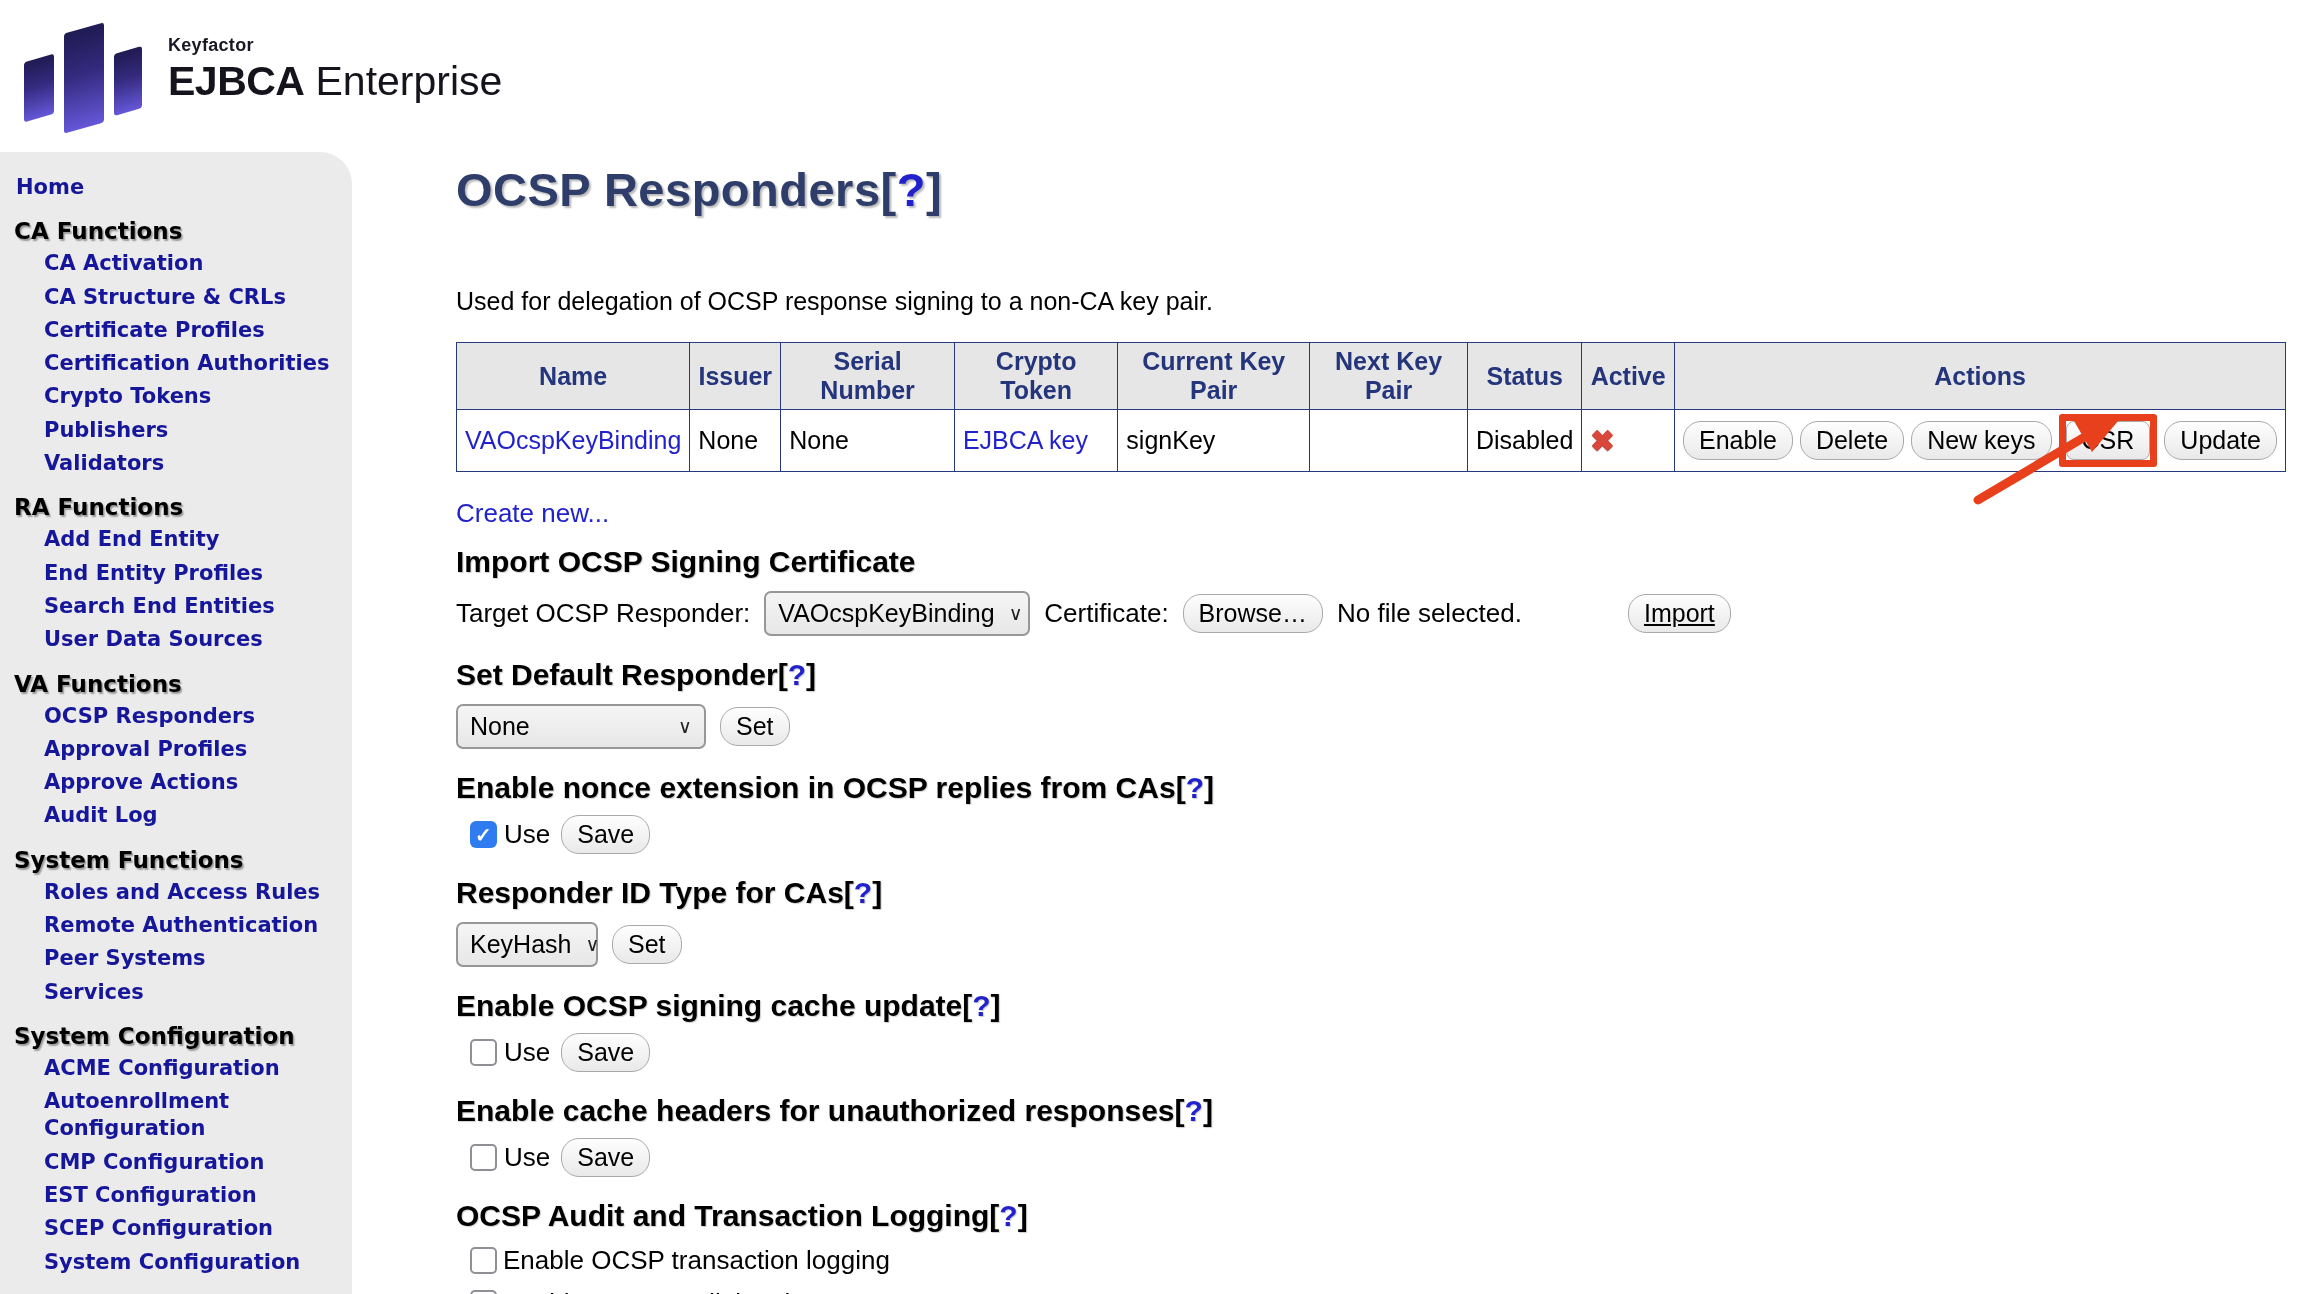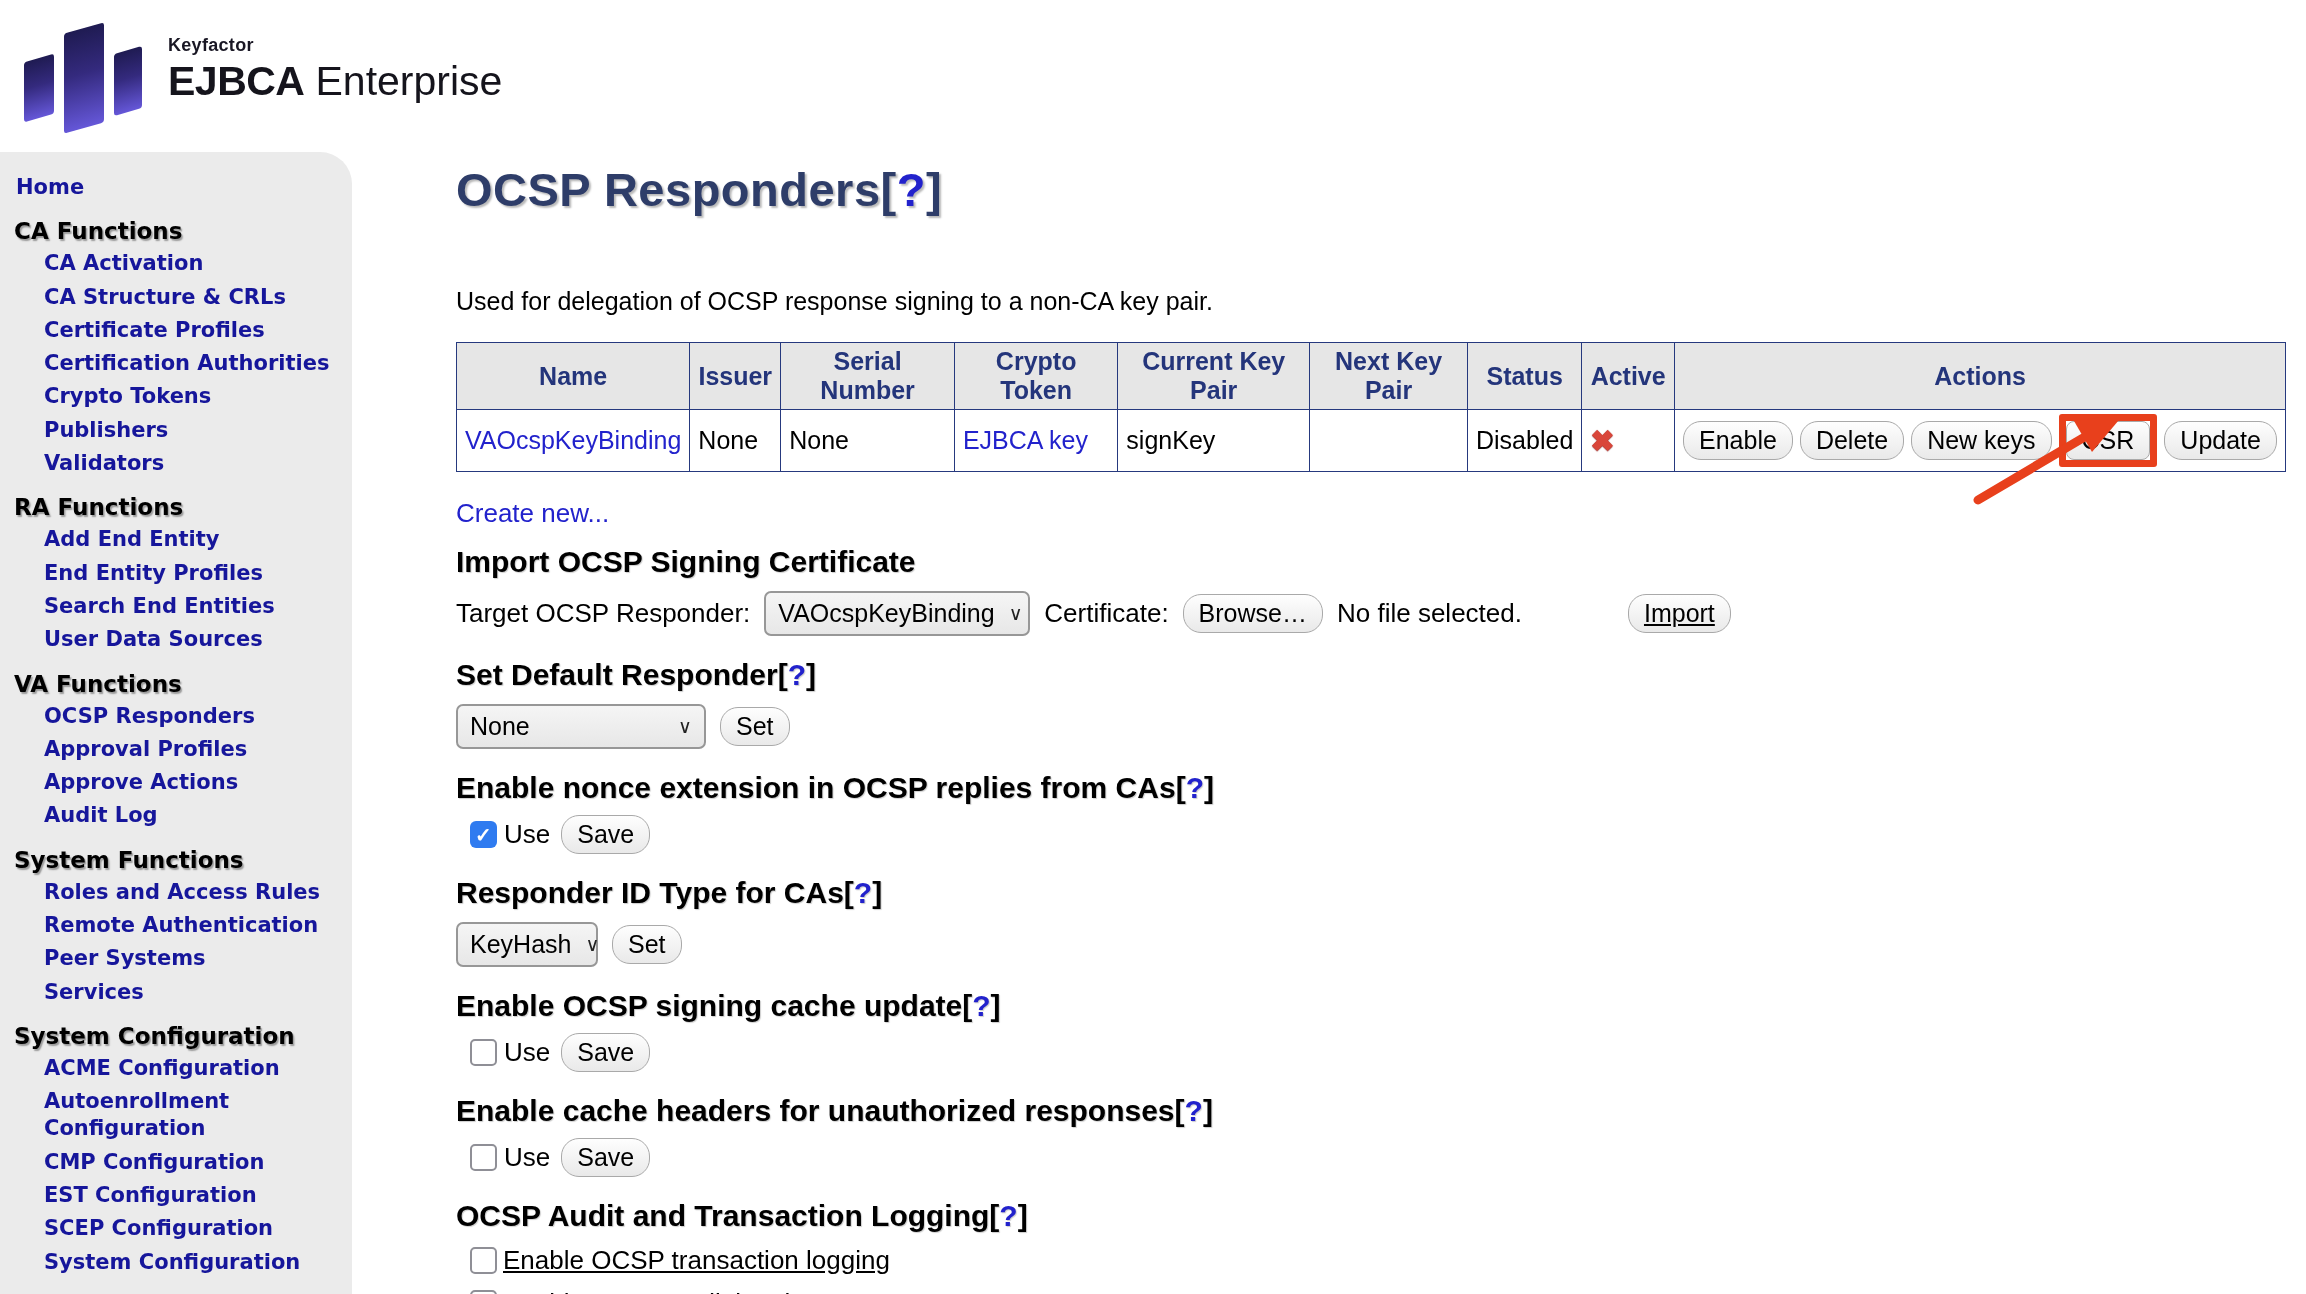--- a/index.html
+++ b/index.html
@@ -72,21 +72,21 @@
              font-size:26px; padding-left:14px; }
   .cb { width:27px; height:27px; box-sizing:border-box; display:inline-flex; align-items:center;
         justify-content:center; background:#fff; border:2.5px solid #8f8f96; border-radius:5px;
         cursor:pointer; flex:0 0 auto; }
   .cb.checked { background:#2f7bf0; border:none; border-radius:6px; }
   .cb .check { display:none; color:#fff; font-size:20px; font-weight:700; line-height:1; }
   .cb.checked .check { display:block; }
   .cb-label { margin-left:-4px; }
 
   .cb-row { margin-top:12px; display:flex; align-items:center; gap:10px; font-size:26px;
-            padding-left:14px;text-decoration:underline; }
+            padding-left:14px; }
   .ml-import { margin-left:92px;text-decoration:underline; }
 
   .annot { position:absolute; left:0; top:0; pointer-events:none; }
 </style>
 </head>
 <body>
 
 <div class="page">
 
   <div class="brand">

